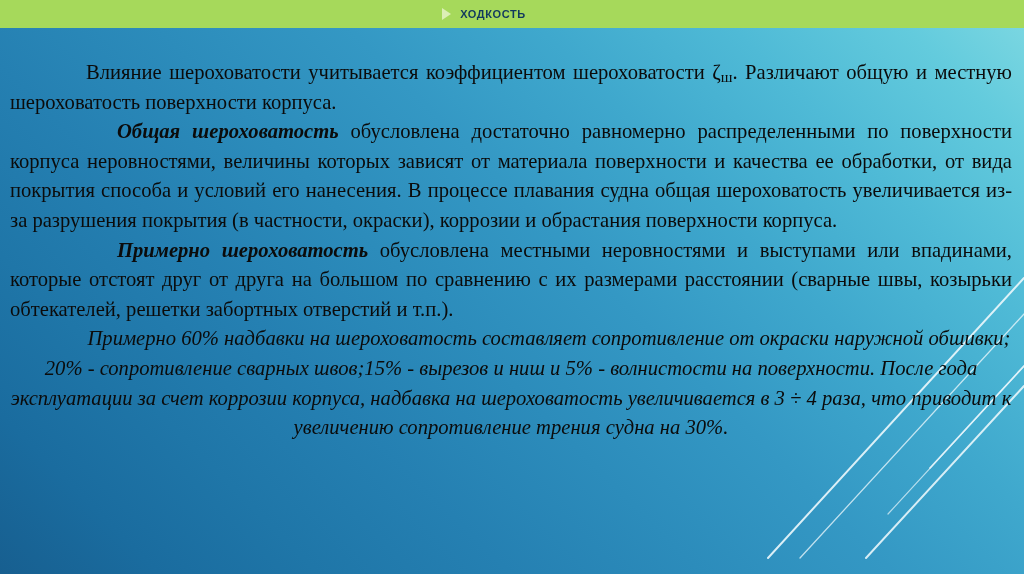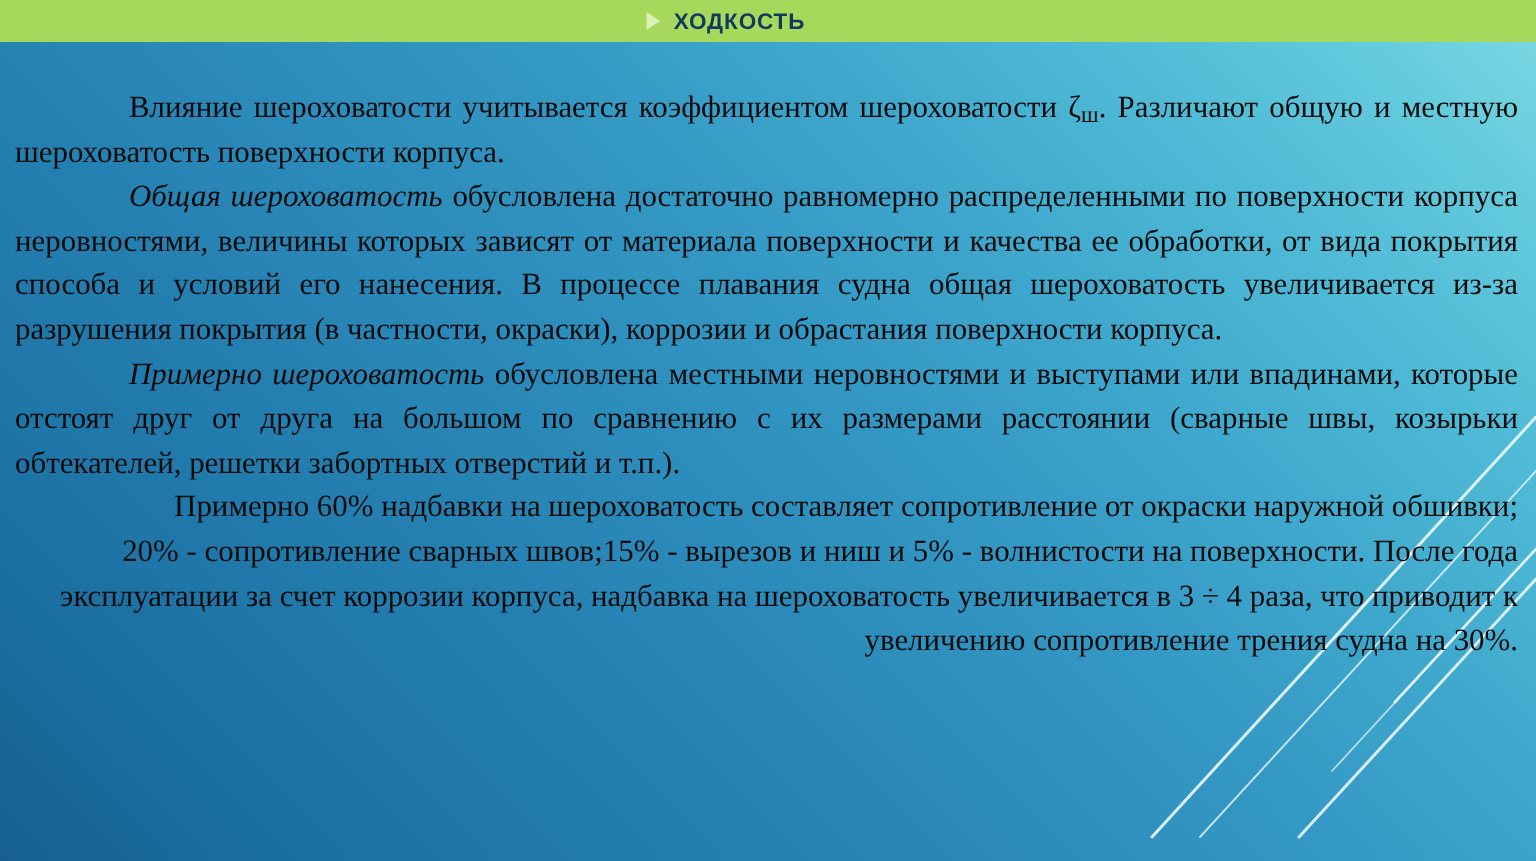--- a/index.html
+++ b/index.html
@@ -52,21 +52,21 @@
   #title-bullet {
     width: 0;
     height: 0;
     border-top: 6px solid transparent;
     border-bottom: 6px solid transparent;
     border-left: 9px solid #dcefb6;
     display: block;
   }
   #title-text {
     font-family: "Liberation Sans", "DejaVu Sans", sans-serif;
-    font-size: 15px;
+    font-size: 11px;
     font-weight: bold;
     letter-spacing: 0.6px;
     color: #11395e;
     line-height: 1;
     white-space: nowrap;
   }
 
   
   #decor {
     position: absolute;
@@ -90,24 +90,25 @@
   p.para {
     margin: 0;
     color: #0b0b0b;
     font-size: 20.6px;
     line-height: 29.6px;
     text-align: justify;
     text-indent: 76px;
     text-justify: inter-word;
     white-space: normal;
   }
-  p.para:last-child { text-align: right; }
+  p.para:last-child { text-align: center; font-style: italic; }
   b.emph {
-    font-weight: normal;
+    font-weight: bold;
     font-style: italic;
+    margin-left: 31px;
   }
   sub.sub {
     font-size: 0.74em;
     vertical-align: -0.22em;
     line-height: 0;
   }
 </style>
 </head>
 <body>
 

